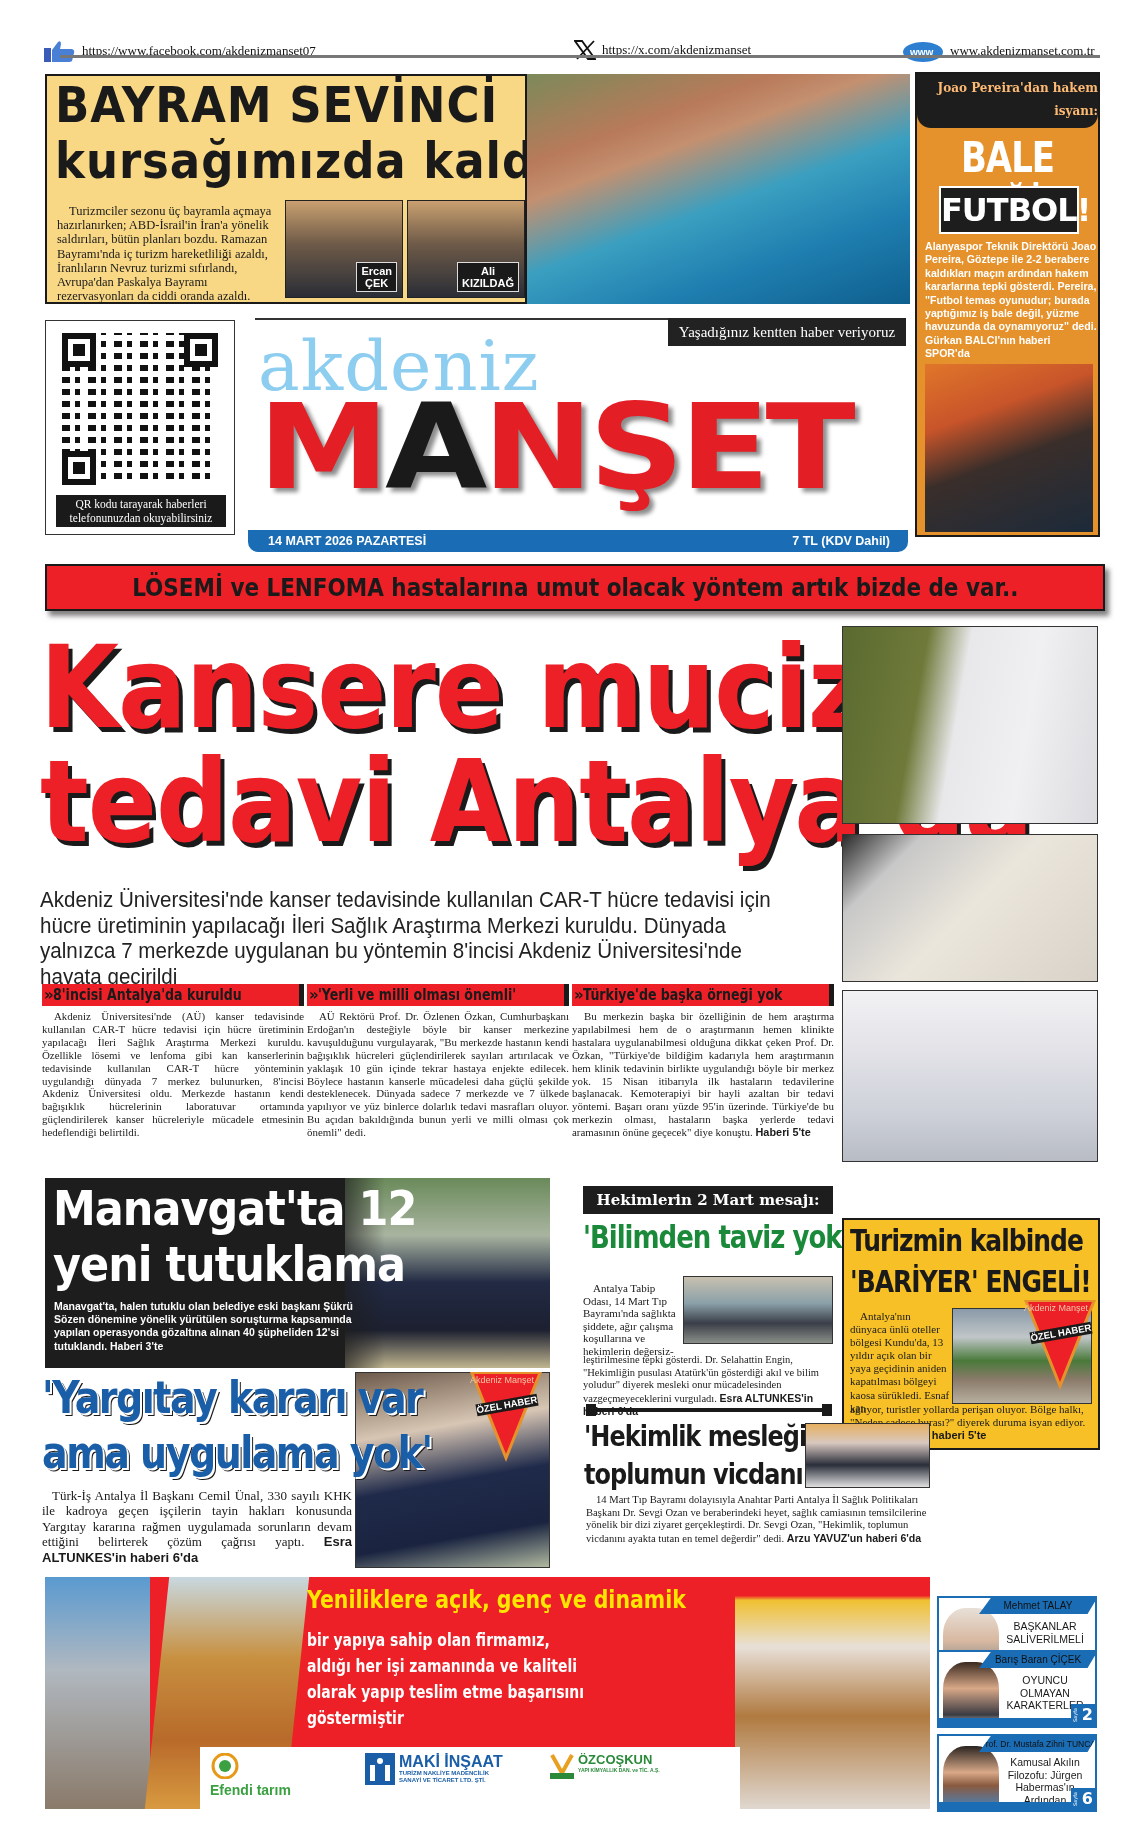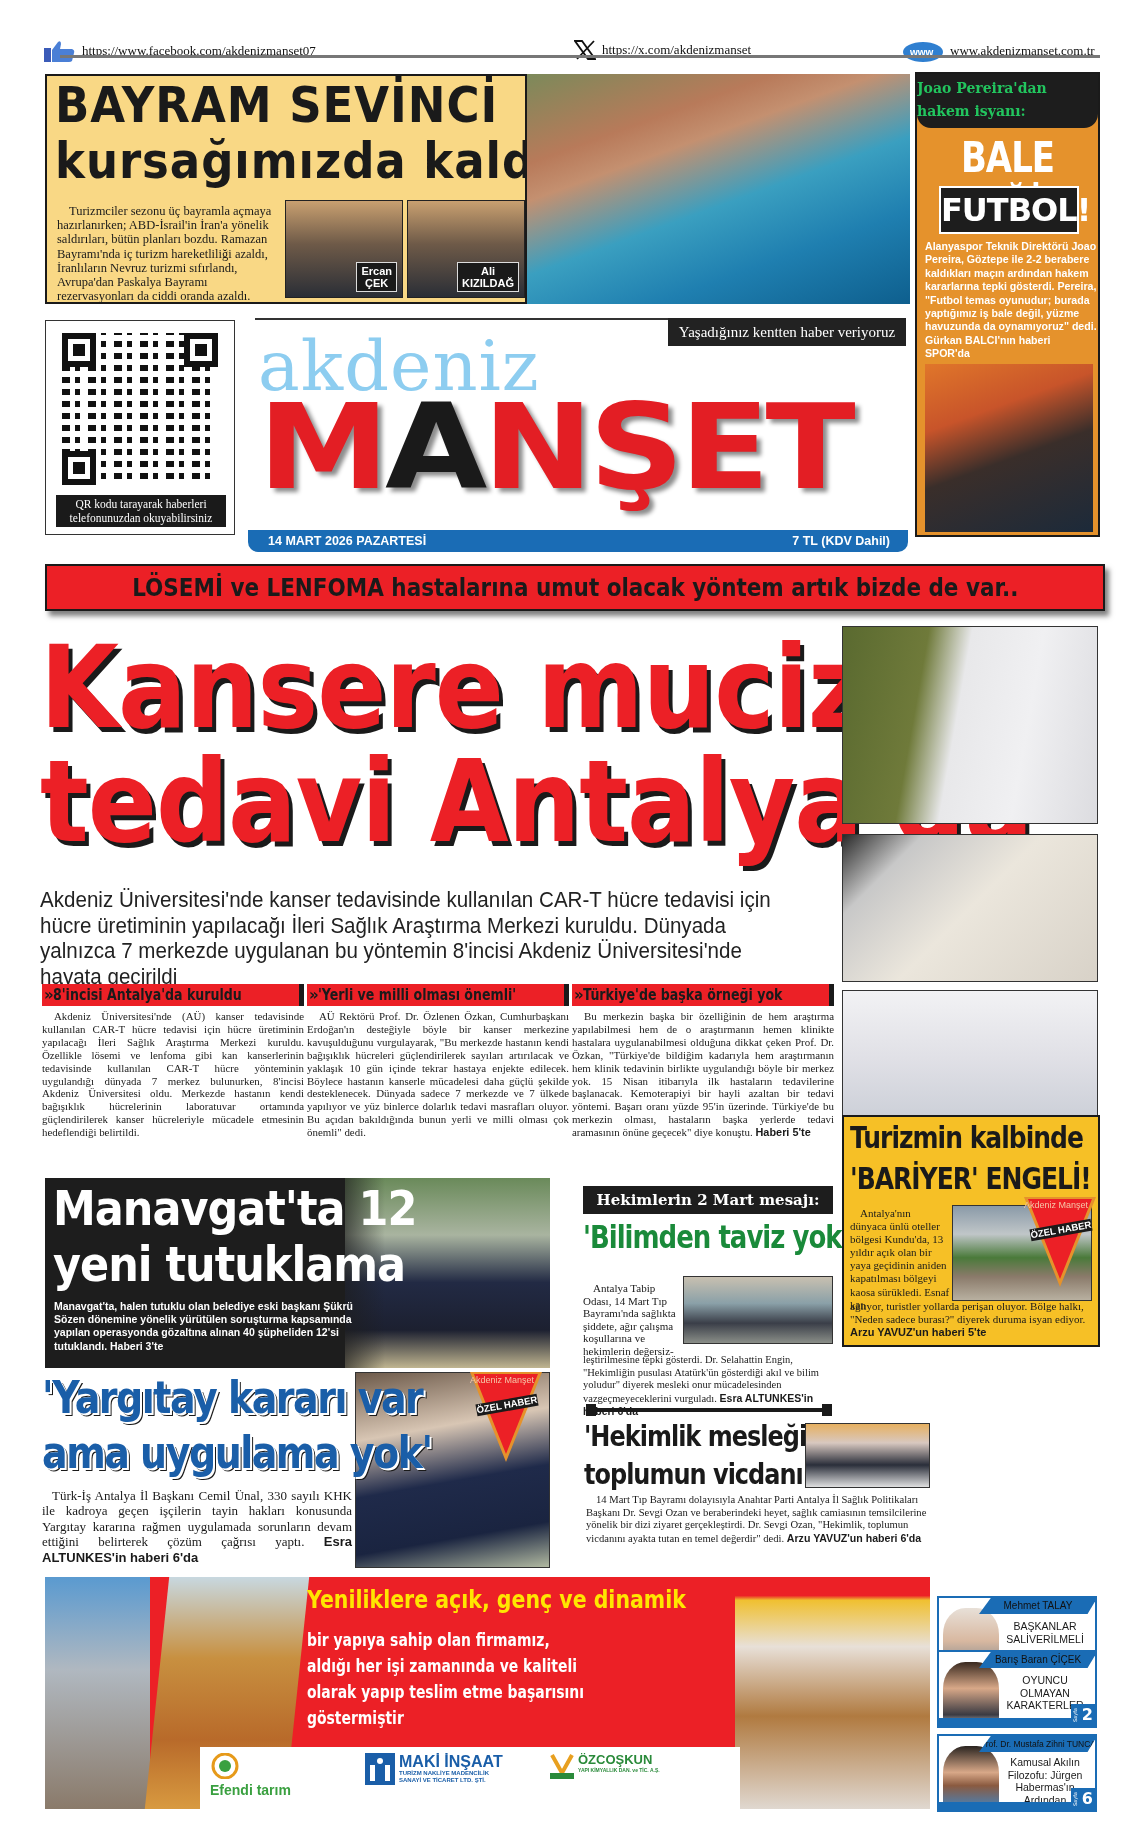--- a/index.html
+++ b/index.html
@@ -15,21 +15,21 @@
   
   .bayram { left: 45px; top: 74px; width: 482px; height: 230px; background: #f9d885; border: 2px solid #1a1a1a; overflow: hidden; }
   .bayram-photo { left: 520px; top: 74px; width: 390px; height: 230px; background: linear-gradient(160deg,#7a8a5a 0%,#b87a5a 25%,#c49070 35%,#3a9fc0 55%,#1f7fb0 75%,#0e5f8e 100%); }
   .bayram h1 { position: absolute; left: 8px; top: 2px; font-family: "DejaVu Sans", sans-serif; font-weight: 900; font-size: 49px; line-height: 56px; letter-spacing: 1px; color: #1a1a1a; white-space: nowrap; transform: scaleX(0.92); transform-origin: left top; }
   .bayram .body { position: absolute; left: 10px; top: 128px; width: 220px; font-size: 12.5px; line-height: 14.2px; text-indent: 12px; }
   .person { position: absolute; top: 124px; width: 118px; height: 98px; background: linear-gradient(180deg,#c9a070 0%,#6e5a48 45%,#2a2e36 100%); border: 1px solid #222; }
   .person .tag { position: absolute; right: 5px; bottom: 5px; background: #1a1a1a; color: #fff; border: 1px solid #ddd; font-family: "Liberation Sans", sans-serif; font-weight: 700; font-size: 11px; line-height: 12px; padding: 2px 4px; text-align: center; }
 
   
   .pereira { left: 915px; top: 72px; width: 185px; height: 465px; background: #e5922c; border: 2px solid #1a1a1a; overflow: hidden; }
-  .pereira .head { position: absolute; left: 0; top: 0; width: 100%; height: 54px; background: #1d1d1d; border-radius: 0 0 14px 14px; color: #22c55e; text-align: left; font-family: "DejaVu Serif", serif; font-weight: 700; font-size: 14px; line-height: 23px; padding-top: 3px; }
+  .pereira .head { position: absolute; left: 0; top: 0; width: 100%; height: 54px; background: #1d1d1d; border-radius: 0 0 14px 14px; color: #fdba74; text-align: right; font-family: "DejaVu Serif", serif; font-weight: 700; font-size: 12px; line-height: 23px; padding-top: 3px; }
   .pereira .bale { position: absolute; left: 0; top: 58px; width: 100%; text-align: center; color: #fff; font-family: "DejaVu Sans", sans-serif; font-weight: 900; font-size: 34px; letter-spacing: -1px; transform: scaleY(1.25); transform-origin: center top; }
   .pereira .futbol { position: absolute; left: 22px; top: 112px; width: 140px; height: 48px; background: #1d1d1d; border: 2px solid #fff; color: #fff; text-align: center; font-family: "DejaVu Sans", sans-serif; font-weight: 900; font-size: 32px; line-height: 44px; letter-spacing: -1px; }
   .pereira .body { position: absolute; left: 8px; top: 166px; width: 172px; color: #fff; font-family: "Liberation Sans", sans-serif; font-weight: 700; font-size: 10.6px; line-height: 13.4px; }
   .pereira .photo { position: absolute; left: 8px; top: 290px; width: 168px; height: 168px; background: linear-gradient(160deg,#e0762a 0%,#c8542a 30%,#3a2e2a 55%,#1c2a3a 100%); }
 
   
   .qr { left: 45px; top: 320px; width: 190px; height: 215px; border: 1px solid #333; background: #fff; }
   .qr-code { position: absolute; left: 16px; top: 12px; width: 156px; height: 152px; background:
       repeating-linear-gradient(90deg,#111 0 8px,#fff 8px 13px,#111 13px 18px,#fff 18px 26px),
       repeating-linear-gradient(0deg,#fff 0 6px,transparent 6px 12px); background-blend-mode: lighten; }
@@ -85,21 +85,21 @@
 
   
   .hek { left: 583px; top: 1186px; width: 250px; }
   .hek .kick { position: absolute; left: 0; top: 0; width: 250px; height: 28px; background: #1d1d1d; color: #fff; font-family: "DejaVu Serif", serif; font-weight: 700; font-size: 15px; line-height: 28px; text-align: center; white-space: nowrap; }
   .hek h3 { position: absolute; left: 0; top: 30px; width: 250px; color: #1a8a3a; font-family: "DejaVu Sans", sans-serif; font-weight: 900; font-size: 26px; line-height: 36px; letter-spacing: -1px; white-space: nowrap; transform: scaleY(1.2); transform-origin: left top; }
   .hek .photo { position: absolute; left: 100px; top: 90px; width: 150px; height: 68px; background: linear-gradient(180deg,#c8c0b0 0%,#8aa0a8 40%,#3a3e48 70%,#8a8e88 100%); border: 1px solid #333; }
   .hek .body1 { position: absolute; left: 0; top: 96px; width: 96px; font-size: 11px; line-height: 12.6px; text-indent: 10px; }
   .hek .body2 { position: absolute; left: 0; top: 168px; width: 250px; font-size: 10.5px; line-height: 12.6px; }
 
   
-  .tur { left: 842px; top: 1115px; width: 258px; height: 232px; background: #f6c026; border: 2px solid #1a1a1a; overflow: hidden; }
+  .tur { left: 842px; top: 1218px; width: 258px; height: 232px; background: #f6c026; border: 2px solid #1a1a1a; overflow: hidden; }
   .tur h3 { position: absolute; left: 6px; top: 2px; width: 246px; color: #1a1a1a; font-family: "DejaVu Sans", sans-serif; font-weight: 900; font-size: 25px; line-height: 34px; letter-spacing: -1px; white-space: nowrap; transform: scaleY(1.18); transform-origin: left top; }
   .tur .photo { position: absolute; left: 108px; top: 88px; width: 140px; height: 96px; background: linear-gradient(180deg,#8a9aa8 0%,#c0c6c8 30%,#4a7a3a 55%,#8a7a6a 75%,#b8b0a0 100%); border: 1px solid #333; }
   .tur .body1 { position: absolute; left: 6px; top: 90px; width: 100px; font-size: 11px; line-height: 13.1px; text-indent: 10px; }
   .tur .body2 { position: absolute; left: 6px; top: 183px; width: 246px; font-size: 11px; line-height: 13.1px; }
 
   
   .hm-rule { left: 586px; top: 1408px; width: 246px; height: 4px; background: #1a1a1a; }
   .hm-rule::before, .hm-rule::after { content: ""; position: absolute; top: -4px; width: 10px; height: 12px; background: #1a1a1a; }
   .hm-rule::before { left: 0; } .hm-rule::after { right: 0; }
   .hm h3 { position: absolute; left: 584px; top: 1418px; color: #1a1a1a; font-family: "DejaVu Sans", sans-serif; font-weight: 900; font-size: 24px; line-height: 33px; letter-spacing: -1px; white-space: nowrap; transform: scaleY(1.15); transform-origin: left top; text-shadow: 1px 1px 0 #fff; }

